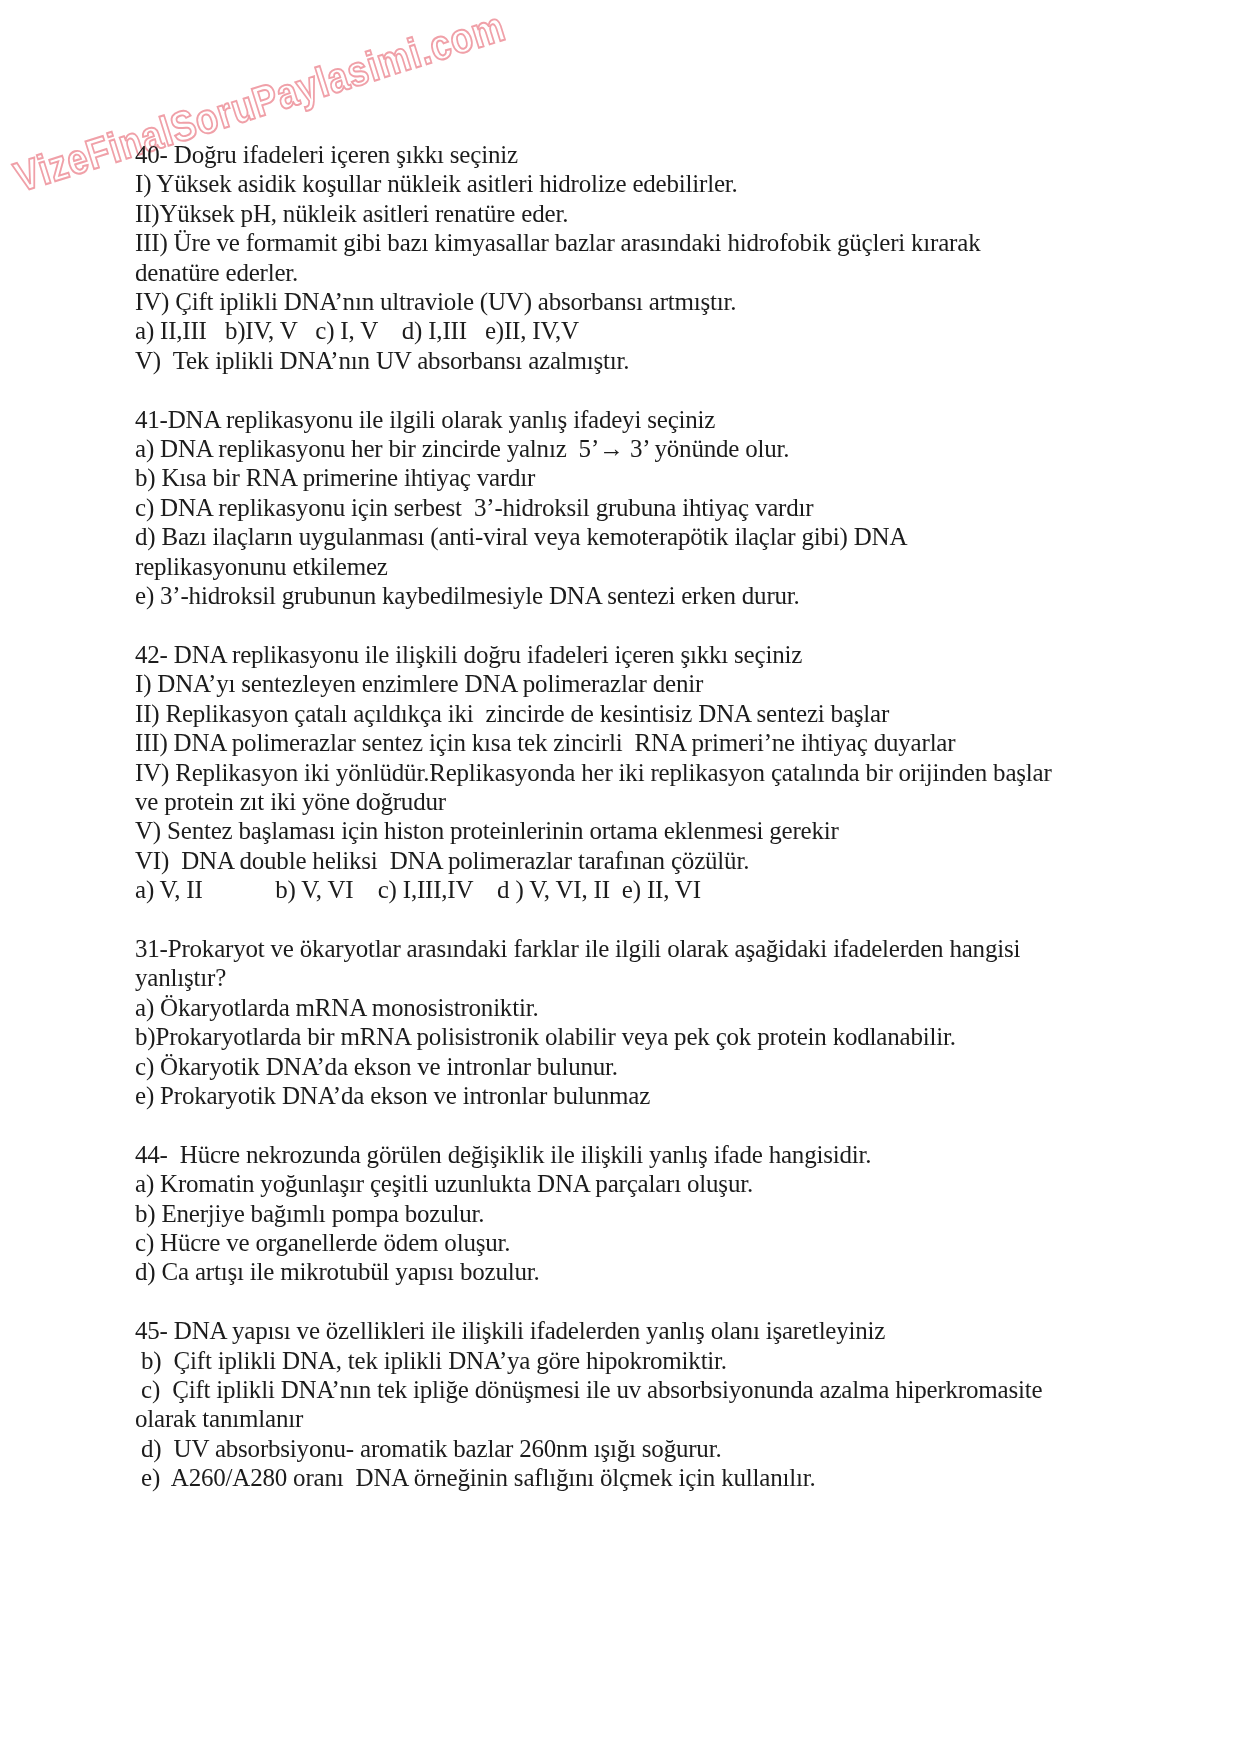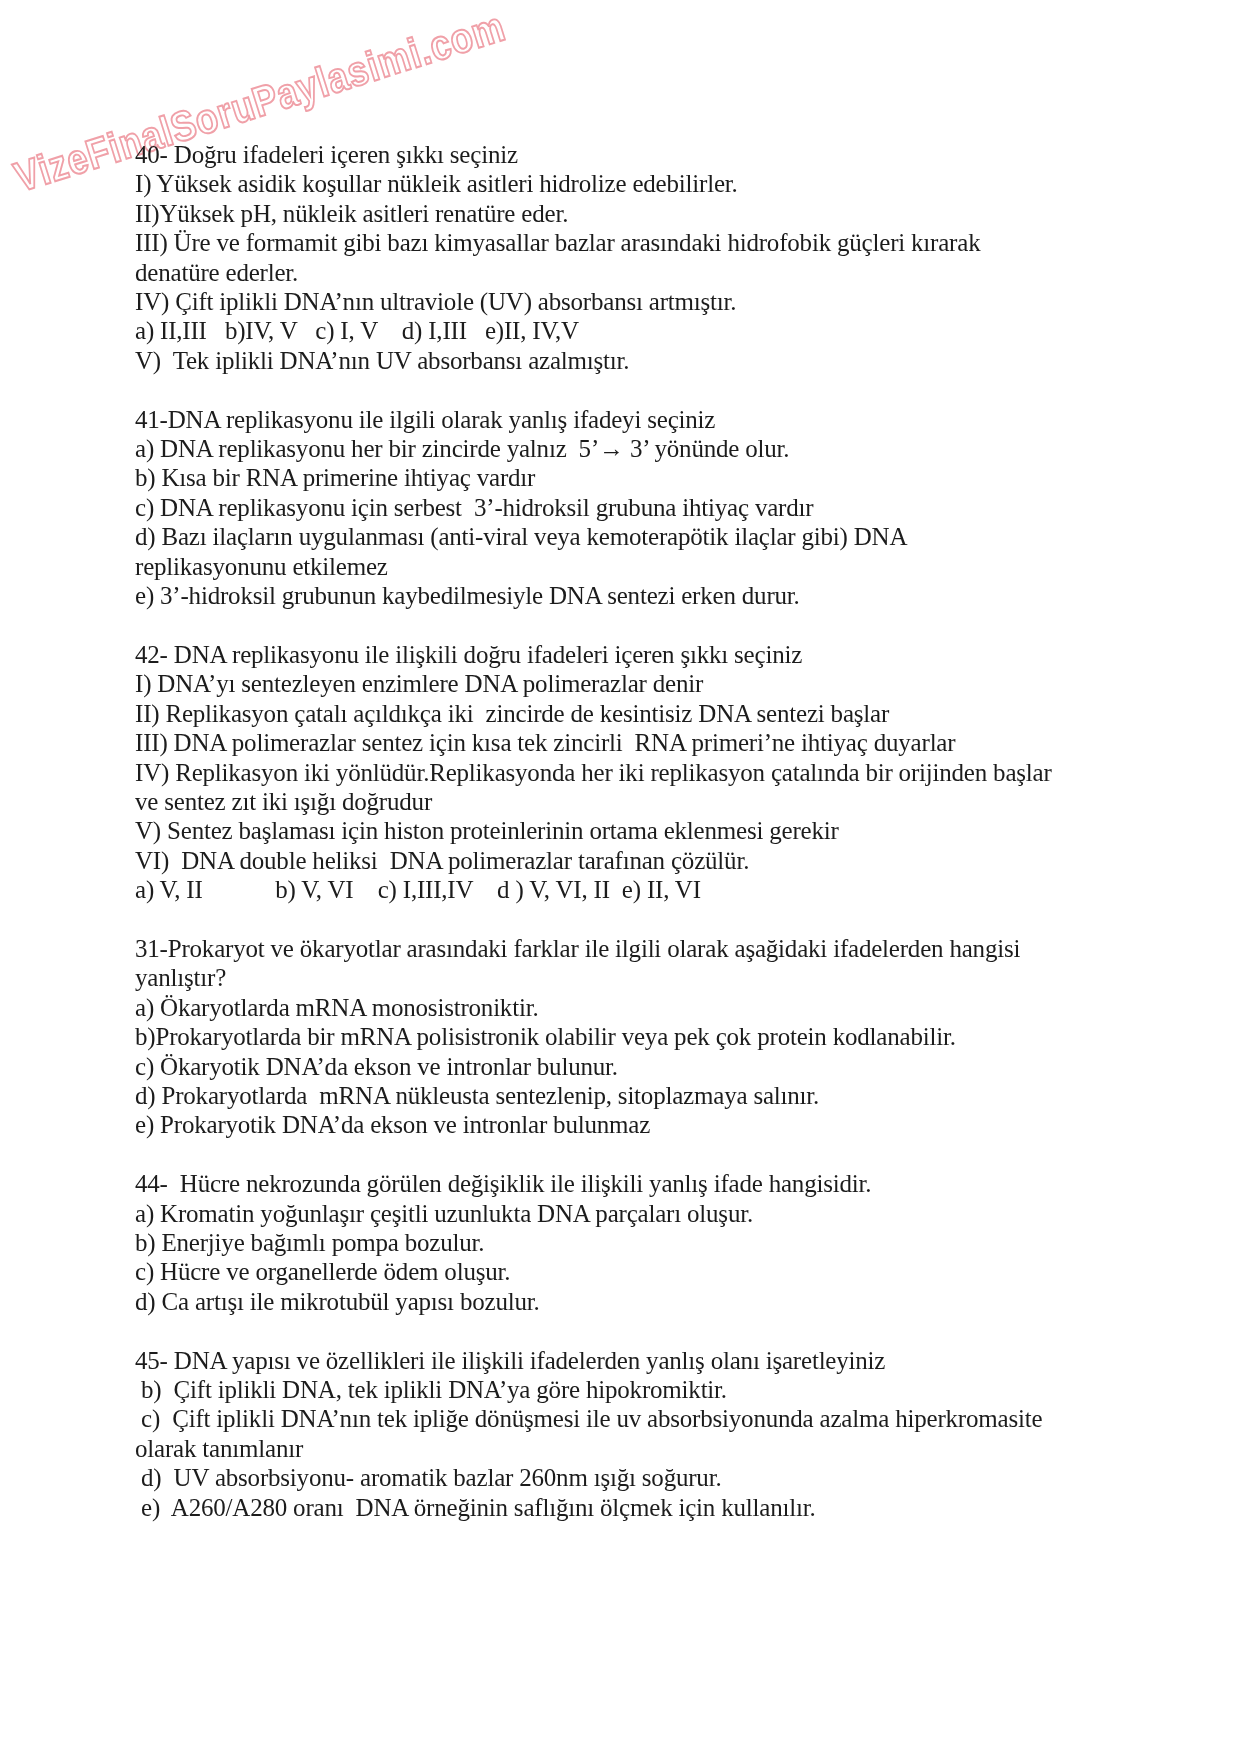--- a/index.html
+++ b/index.html
@@ -77,33 +77,32 @@
       <div class="ln">replikasyonunu etkilemez</div>
       <div class="ln">e) 3’-hidroksil grubunun kaybedilmesiyle DNA sentezi erken durur.</div>
     </div>
 
     <div class="question">
       <div class="ln">42- DNA replikasyonu ile ilişkili doğru ifadeleri içeren şıkkı seçiniz</div>
       <div class="ln">I) DNA’yı sentezleyen enzimlere DNA polimerazlar denir</div>
       <div class="ln">II) Replikasyon çatalı açıldıkça iki  zincirde de kesintisiz DNA sentezi başlar</div>
       <div class="ln">III) DNA polimerazlar sentez için kısa tek zincirli  RNA primeri’ne ihtiyaç duyarlar</div>
       <div class="ln">IV) Replikasyon iki yönlüdür.Replikasyonda her iki replikasyon çatalında bir orijinden başlar</div>
-      <div class="ln">ve sentez zıt iki ışığı doğrudur</div>
+      <div class="ln">ve protein zıt iki yöne doğrudur</div>
       <div class="ln">V) Sentez başlaması için histon proteinlerinin ortama eklenmesi gerekir</div>
       <div class="ln">VI)  DNA double heliksi  DNA polimerazlar tarafınan çözülür.</div>
       <div class="ln">a) V, II            b) V, VI    c) I,III,IV    d ) V, VI, II  e) II, VI</div>
     </div>
 
     <div class="question">
       <div class="ln">31-Prokaryot ve ökaryotlar arasındaki farklar ile ilgili olarak aşağidaki ifadelerden hangisi</div>
       <div class="ln">yanlıştır?</div>
       <div class="ln">a) Ökaryotlarda mRNA monosistroniktir.</div>
       <div class="ln">b)Prokaryotlarda bir mRNA polisistronik olabilir veya pek çok protein kodlanabilir.</div>
       <div class="ln">c) Ökaryotik DNA’da ekson ve intronlar bulunur.</div>
-      <div class="ln">d) Prokaryotlarda  mRNA nükleusta sentezlenip, sitoplazmaya salınır.</div>
       <div class="ln">e) Prokaryotik DNA’da ekson ve intronlar bulunmaz</div>
     </div>
 
     <div class="question">
       <div class="ln">44-  Hücre nekrozunda görülen değişiklik ile ilişkili yanlış ifade hangisidir.</div>
       <div class="ln">a) Kromatin yoğunlaşır çeşitli uzunlukta DNA parçaları oluşur.</div>
       <div class="ln">b) Enerjiye bağımlı pompa bozulur.</div>
       <div class="ln">c) Hücre ve organellerde ödem oluşur.</div>
       <div class="ln">d) Ca artışı ile mikrotubül yapısı bozulur.</div>
     </div>

